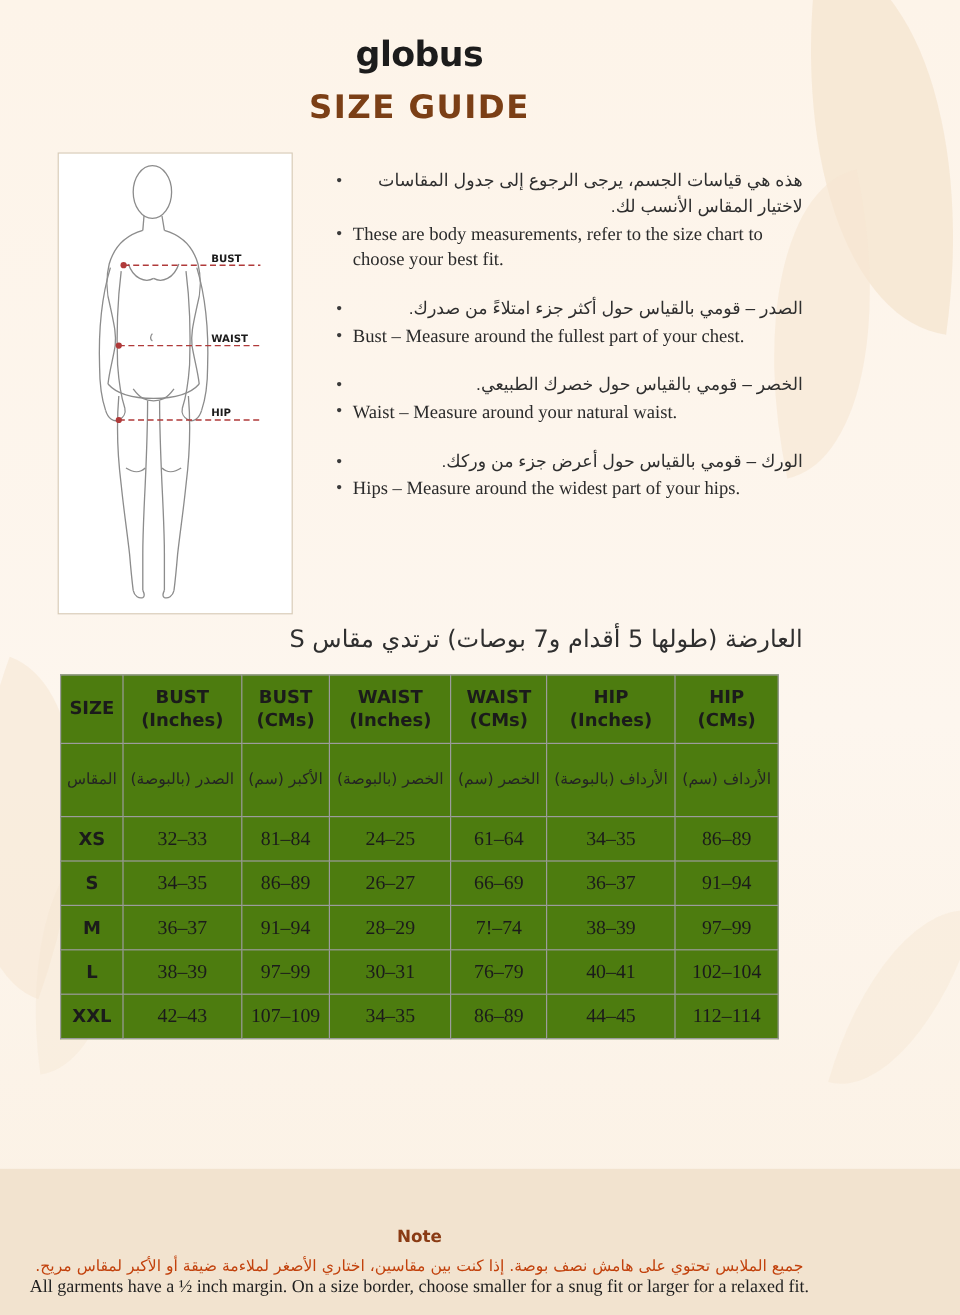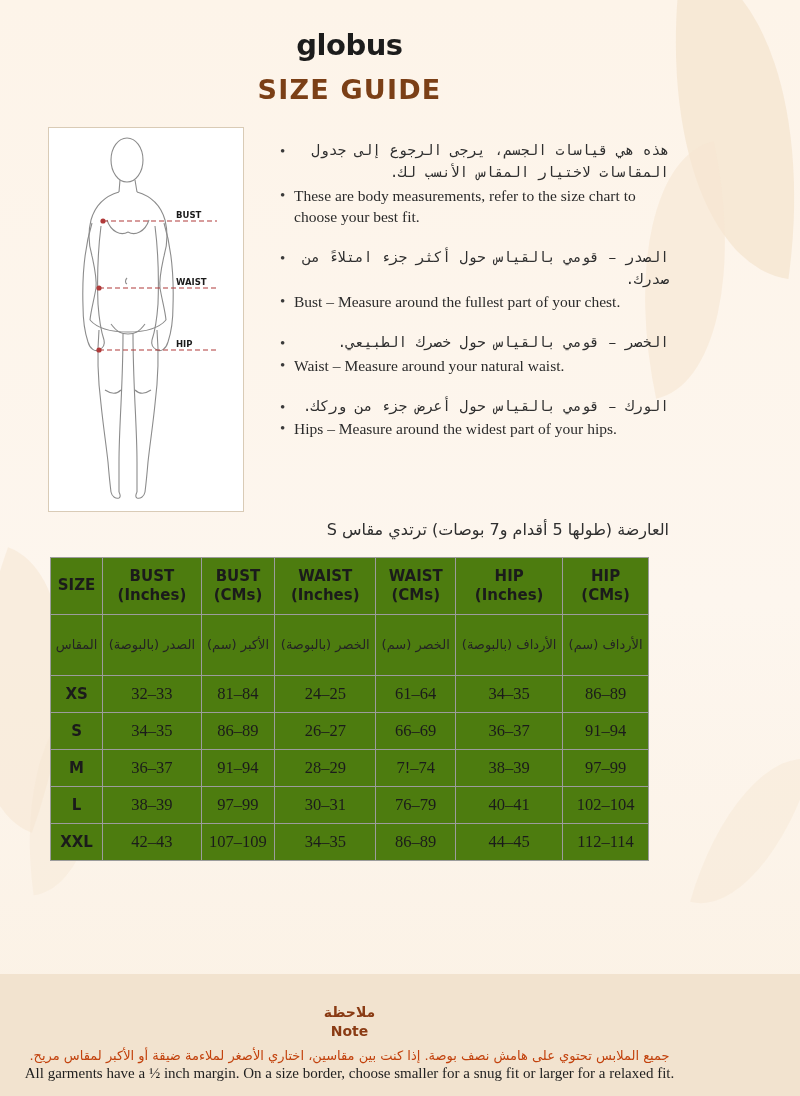--- a/index.html
+++ b/index.html
@@ -124,21 +124,21 @@
   }
   .dot {
     flex: 0 0 auto;
     width: 14px;
     font-size: 15px;
     color: #3a3a3a;
     line-height: 1.35;
   }
   .ar {
     direction: rtl;
-    font-family: Liberation Mono, monospace;
+    font-family: Liberation Sans, sans-serif;
     font-size: 14.5px;
     color: #2f2f2f;
     line-height: 1.5;
     flex: 1;
   }
   .en {
     font-family: "Liberation Serif", serif;
     font-size: 15.5px;
     color: #2b2b2b;
     flex: 1;
@@ -147,21 +147,21 @@
 
   
   .model-note {
     padding: 6px 30px 0 48px;
     margin-top: 2px;
   }
   .model-note .mn-ar {
     direction: rtl;
     text-align: right;
     font-family: "DejaVu Sans", sans-serif;
-    font-size: 16px;
+    font-size: 20px;
     color: #2f2f2f;
   }
   .model-note .mn-en {
     font-family: "Liberation Serif", serif;
     font-size: 15px;
     color: #2b2b2b;
     margin-top: 2px;
   }
 
   
@@ -442,19 +442,18 @@
           <td>34–35</td>
           <td>86–89</td>
           <td>44–45</td>
           <td>112–114</td>
         </tr>
       </tbody>
     </table>
   </div>
 
   <div class="note">
-    <div class="note-ar-title">ملاحظة</div>
     <div class="note-en-title">Note</div>
     <div class="note-ar">جميع الملابس تحتوي على هامش نصف بوصة. إذا كنت بين مقاسين، اختاري الأصغر لملاءمة ضيقة أو الأكبر لمقاس مريح.</div>
     <div class="note-en">All garments have a ½ inch margin. On a size border, choose smaller for a snug fit or larger for a relaxed fit.</div>
   </div>
 
 </div>
 
 </body></html>

